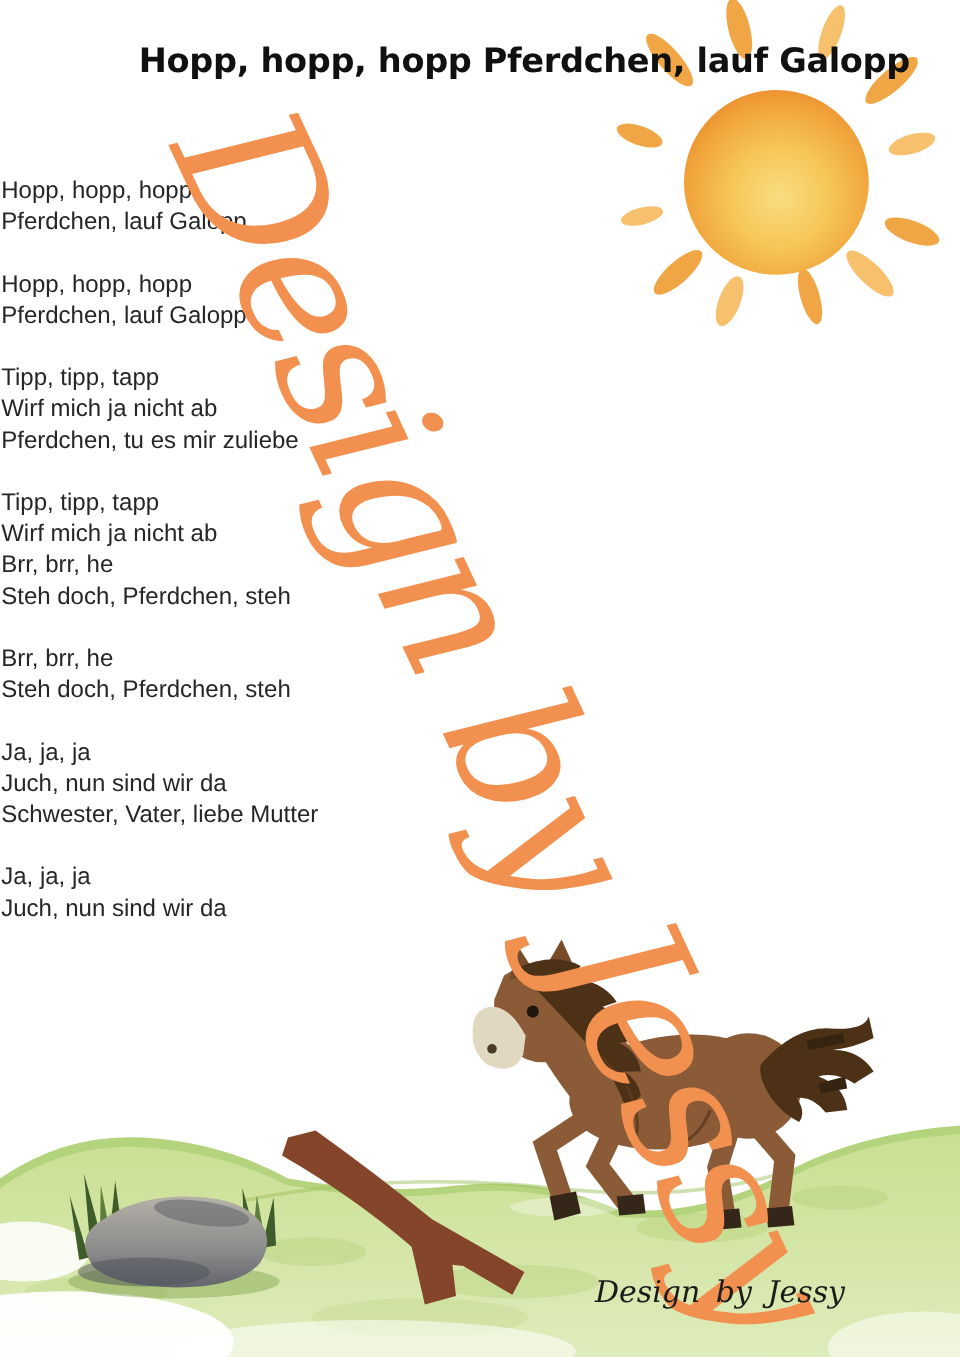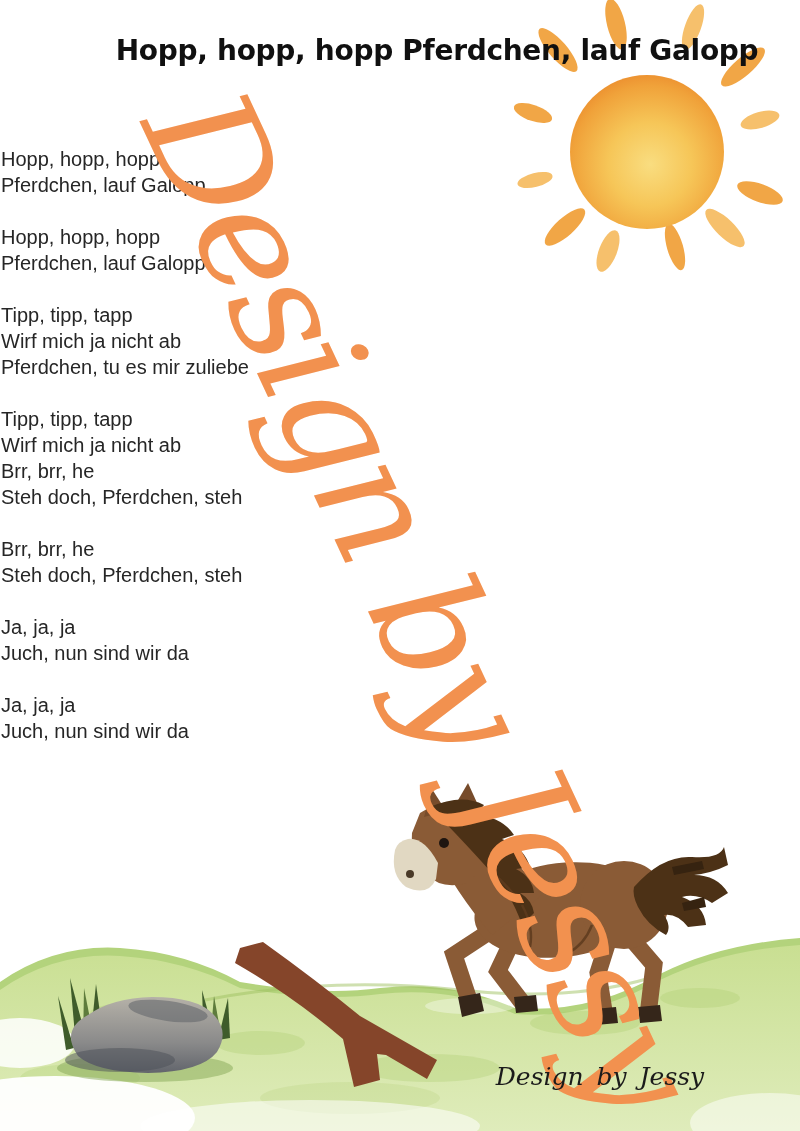--- a/index.html
+++ b/index.html
@@ -87,20 +87,21 @@
     </div>
     <div class="stanza">
     </div>
     <div class="stanza">
       <div class="lyric-line">Brr, brr, he</div>
       <div class="lyric-line">Steh doch, Pferdchen, steh</div>
     </div>
     <div class="stanza">
       <div class="lyric-line">Ja, ja, ja</div>
       <div class="lyric-line">Juch, nun sind wir da</div>
+      <div class="lyric-line">Schwester, Vater, liebe Mutter</div>
     </div>
     <div class="stanza">
       <div class="lyric-line">Ja, ja, ja</div>
       <div class="lyric-line">Juch, nun sind wir da</div>
     </div>
   </div>
 
 <div class="grass-wrap">
   <svg width="800" height="213" viewBox="0 0 800 213">
     <defs>

